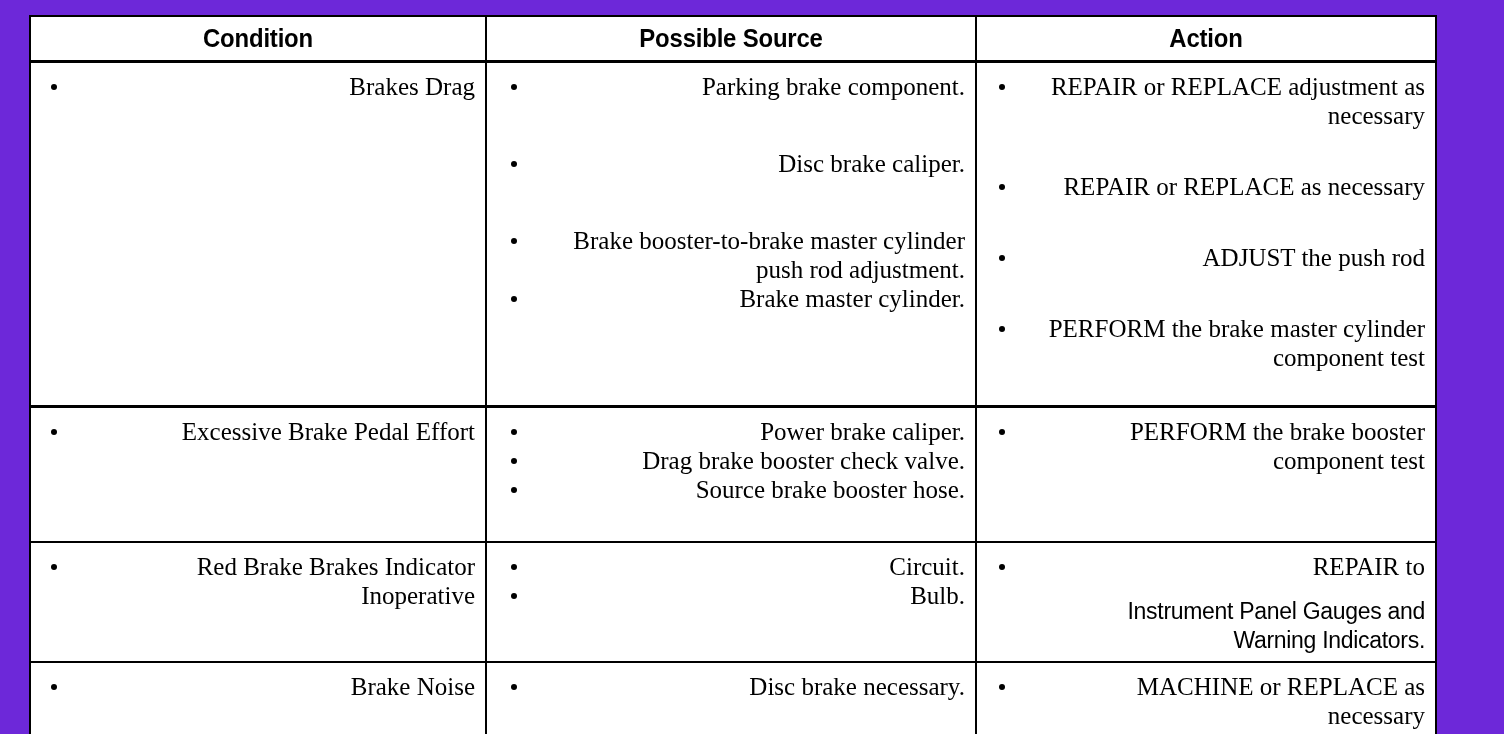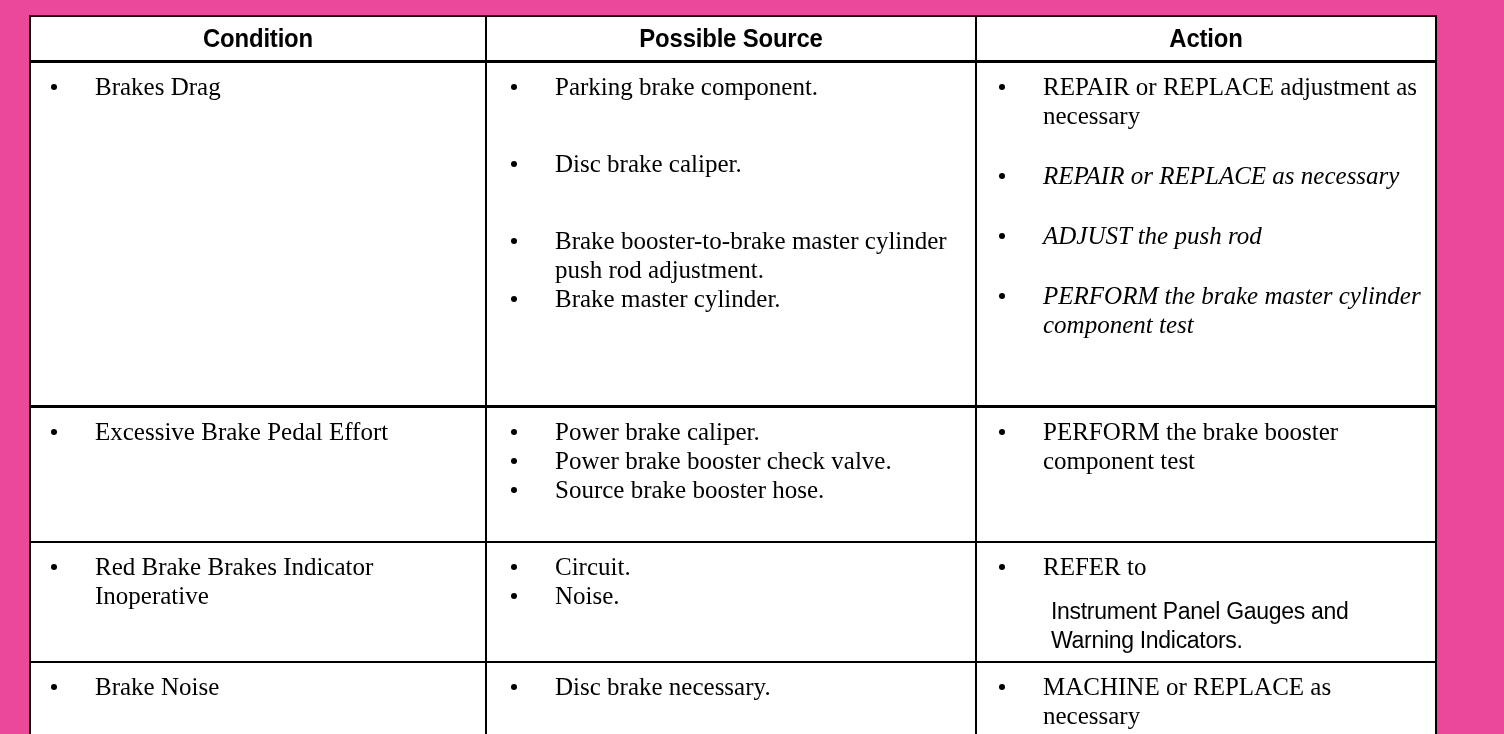--- a/index.html
+++ b/index.html
@@ -14,21 +14,21 @@
     overflow: hidden;
     font-family: "Liberation Serif", "DejaVu Serif", serif;
     color: #000000;
     -webkit-font-smoothing: none;
   }
 
   #page {
     position: relative;
     width: 1504px;
     height: 734px;
-    background: #ec4899;
+    background: #6d28d9;
   }
 
   
   .diag-table {
     position: absolute;
     left: 29px;
     top: 15px;
     width: 1406px;
     border-collapse: collapse;
     table-layout: fixed;
@@ -72,20 +72,21 @@
   tbody tr.thin-bottom  > td { border-bottom-width: 2px; }
   tbody tr:last-child > td   { border-bottom-width: 3px; }
 
   tr.r1 > td { height: 342px; }
   tr.r2 > td { height: 133px; }
   tr.r3 > td { height: 73px;  }
   tr.r4 > td { height: 97px;  }
 
   .cell-inner {
     padding: 9px 10px 6px 10px;
+    text-align: right;
   }
   .cell-inner.col-2 { padding-left: 14px; }
   .cell-inner.col-3 { padding-left: 12px; }
 
   
   ul.bl {
     list-style: none;
     margin: 0;
     padding: 0;
   }
@@ -103,21 +104,21 @@
     top: 12px;
     width: 6px;
     height: 6px;
     background: #000000;
     border-radius: 50%;
   }
   ul.bl > li .txt { display: block; }
 
   
   ul.bl > li.gap-lg { margin-top: 48px; }
-  ul.bl > li.gap-md { margin-top: 31px; font-style: italic; }
+  ul.bl > li.gap-md { margin-top: 42px; }
   ul.bl > li.gap-none { margin-top: 0; }
 
   
   .cond-list > li {
     padding-left: 58px;
     font-size: 25px;
     line-height: 30px;
   }
   .cond-list > li > .bullet { left: 12px; top: 13px; }
 
@@ -246,21 +247,21 @@
 
         <td>
           <div class="cell-inner col-2">
             <ul class="bl src-list">
               <li class="gap-none">
                 <span class="bullet"></span>
                 <span class="txt">Power brake caliper.</span>
               </li>
               <li class="gap-none">
                 <span class="bullet"></span>
-                <span class="txt">Power brake booster check valve.</span>
+                <span class="txt">Drag brake booster check valve.</span>
               </li>
               <li class="gap-none">
                 <span class="bullet"></span>
                 <span class="txt">Source brake booster hose.</span>
               </li>
             </ul>
           </div>
         </td>
 
         <td>
@@ -289,32 +290,32 @@
 
         <td>
           <div class="cell-inner col-2">
             <ul class="bl src-list">
               <li class="gap-none">
                 <span class="bullet"></span>
                 <span class="txt">Circuit.</span>
               </li>
               <li class="gap-none">
                 <span class="bullet"></span>
-                <span class="txt">Noise.</span>
+                <span class="txt">Bulb.</span>
               </li>
             </ul>
           </div>
         </td>
 
         <td>
           <div class="cell-inner col-3">
             <ul class="bl act-list">
               <li class="gap-none">
                 <span class="bullet"></span>
-                <span class="txt"><span>REFER to </span><span class="sans indent-cont">Instrument Panel Gauges and Warning Indicators.</span></span>
+                <span class="txt"><span>REPAIR to </span><span class="sans indent-cont">Instrument Panel Gauges and Warning Indicators.</span></span>
               </li>
             </ul>
           </div>
         </td>
       </tr>
 
       <tr class="r4">
         <td>
           <div class="cell-inner col-1">
             <ul class="bl cond-list">

